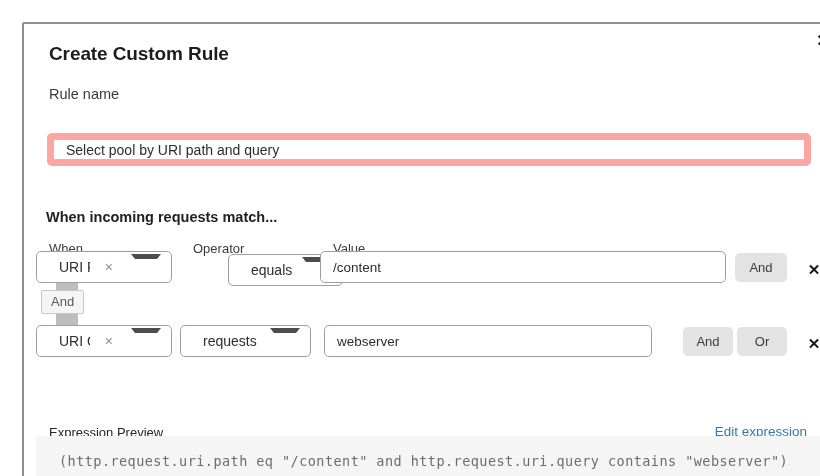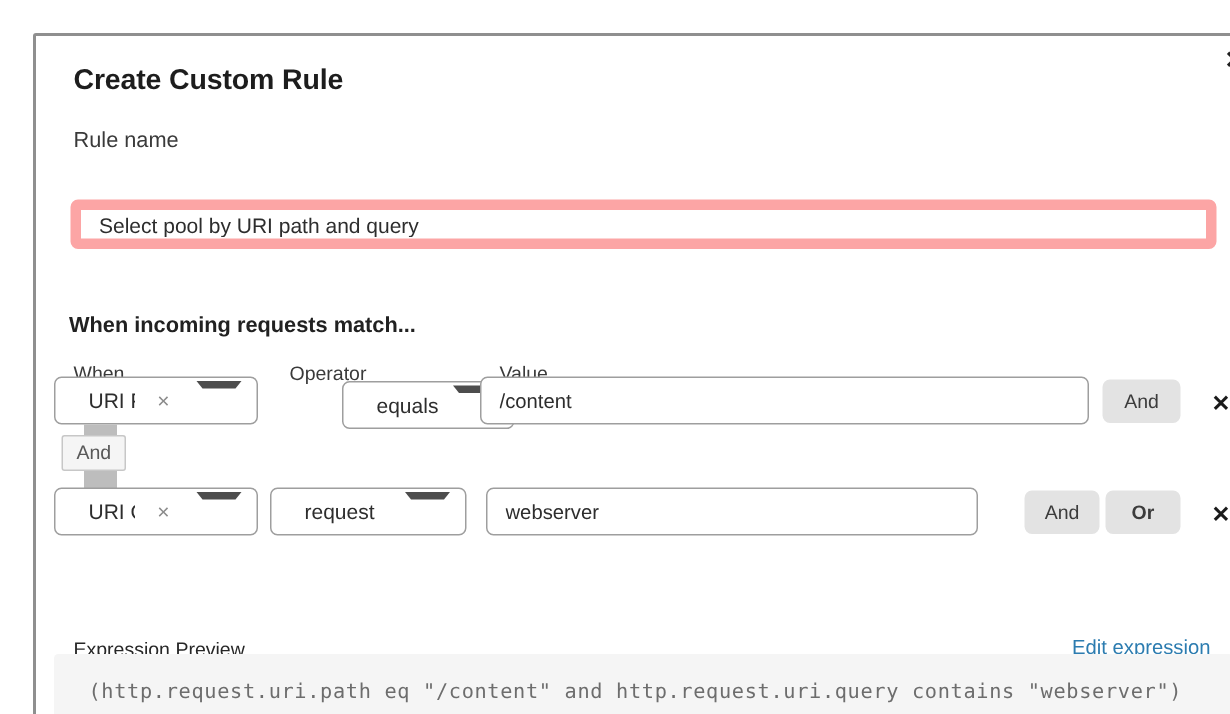--- a/index.html
+++ b/index.html
@@ -144,26 +144,26 @@
 
   <div class="abs connector-line" style="left:32px; top:259px; height:44px;"></div>
   <div class="abs connector-badge" style="left:17px; top:266px;">And</div>
 
   <div class="abs select-box" style="left:12px; top:301px; width:136px;">
     <span class="sel-text">URI Query St...</span>
     <span class="clear-x">×</span>
     <span class="caret"></span>
   </div>
   <div class="abs select-box" style="left:156px; top:301px; width:131px;">
-    <span class="sel-text">request</span>
+    <span class="sel-text">requests</span>
     <span class="caret"></span>
   </div>
   <input class="abs row-input" type="text" style="left: 300px; top: 301px; width: 328px;" value="webserver">
   <button class="abs logic-btn" style="left:659px; top:303px; width:50px;">And</button>
-  <button class="abs logic-btn" style="left:713px; top:303px; width:50px;font-weight:bold;">Or</button>
+  <button class="abs logic-btn" style="left:713px; top:303px; width:50px;">Or</button>
   <button class="abs remove-x" style="left:779px; top:308px;">✕</button>
 
   <div class="abs expr-label" style="left:14px; top:390px;">Expression Preview</div>
   <a class="abs edit-link" style="right:22px; top:389px; color:#2c7cb0;" href="#">Edit expression</a>
   <div class="abs code-block" style="left:12px; top:412px; width:786px; height:49px;">
     <span>(http.request.uri.path eq "/content" and http.request.uri.query contains "webserver")</span>
   </div>
 
 </div>
 

